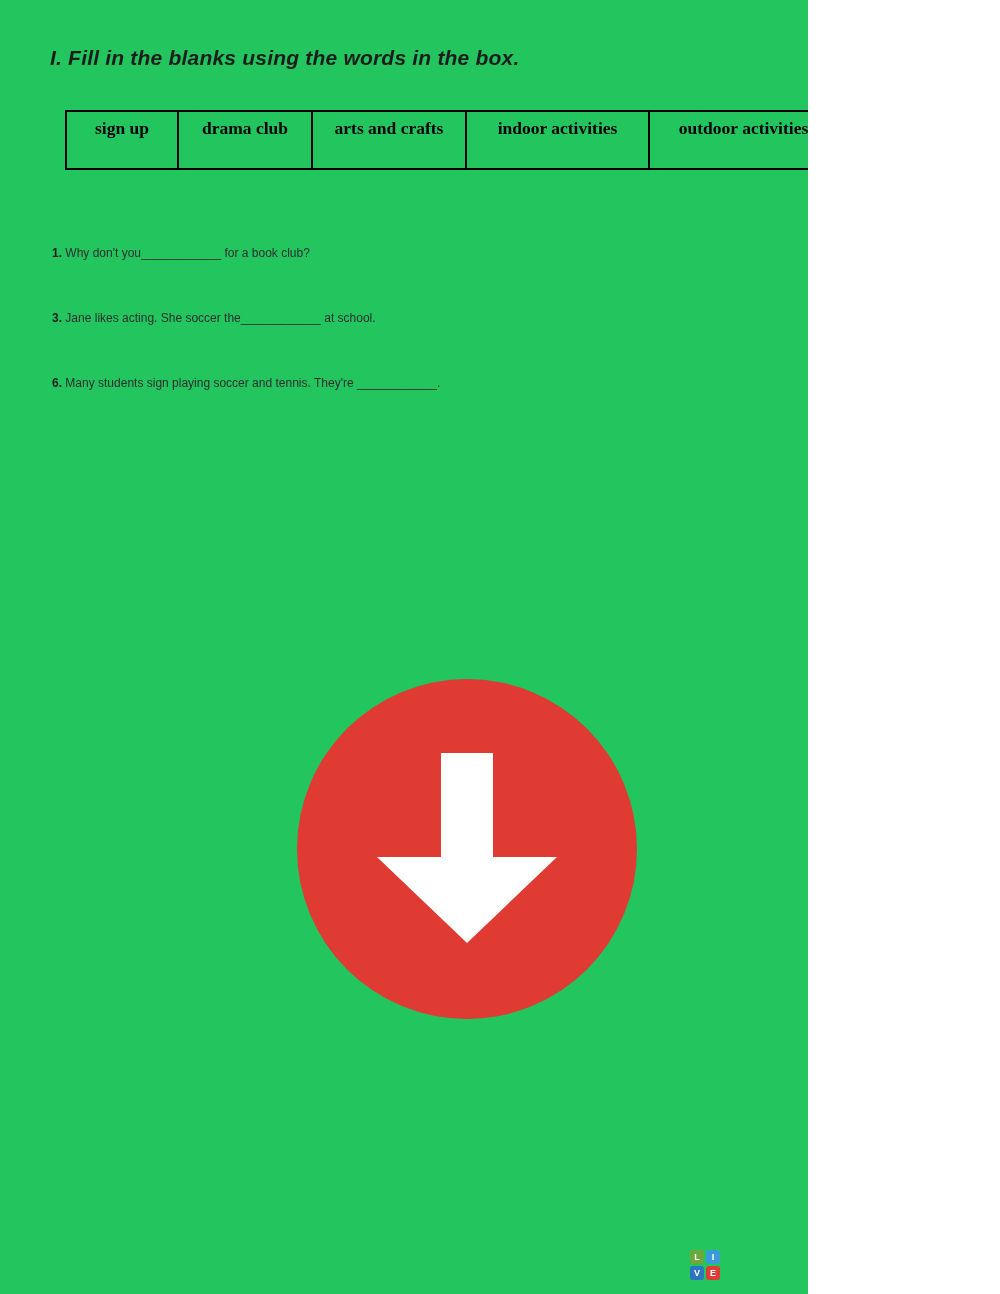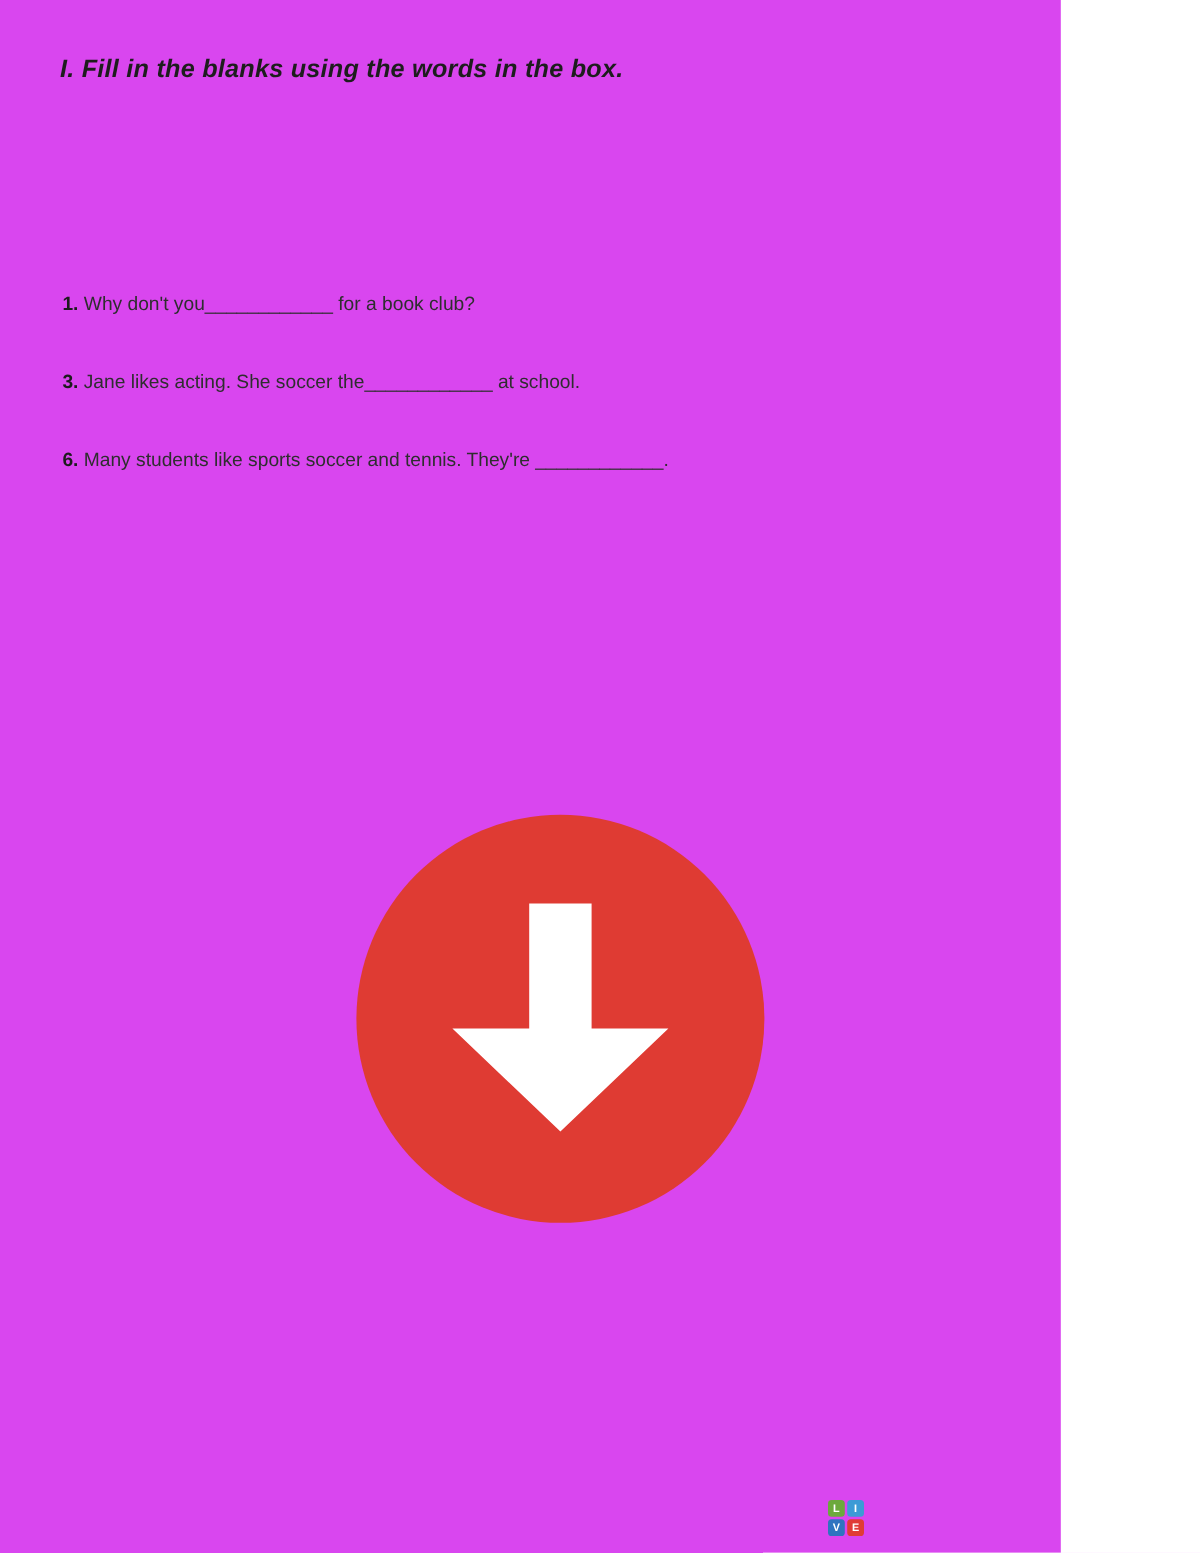--- a/index.html
+++ b/index.html
@@ -1,20 +1,20 @@
 <!DOCTYPE html>
 <html><head>
 <meta charset="utf-8">
 <style>
   * { margin:0; padding:0; box-sizing:border-box; }
   html,body { background:#ffffff; }
   .page {
     position:relative;
-    width:884px; height:1294px;
-    background:#d946ef;
+    width:808px; height:1294px;
+    background:#22c55e;
     font-family:"Liberation Sans", sans-serif;
     overflow:hidden;
   }
   .title {
     position:absolute; left:50px; top:46px;
     font-size:21px; font-weight:bold; font-style:italic;
     color:#1d1d1d; letter-spacing:0.2px;
     white-space:nowrap;
   }
   table.word-box {
@@ -24,21 +24,21 @@
   table.word-box td {
     border:2px solid #000000;
     height:58px;
     vertical-align:top; text-align:center;
     padding-top:6px;
     font-family:"Liberation Serif", serif;
     font-weight:bold; font-size:17.5px; color:#000000;
   }
   .sentences {
     position:absolute; left:52px; top:231px; width:897px;
-    font-size:16px; color:#2e2e2e;
+    font-size:12px; color:#2e2e2e;
   }
   .sentences p {
     margin:0 0 20px 0;
     line-height:45px;
     text-align:justify;
   }
   .sentences strong { font-weight:bold; color:#1c1c1c; }
   .download-wrap {
     position:absolute; left:297px; top:679px;
     width:340px; height:340px; border-radius:50%;
@@ -67,25 +67,45 @@
     white-space:nowrap;
   }
 </style>
 </head>
 <body>
 
 <div class="page">
 
   <div class="title">I. Fill in the blanks using the words in the box.</div>
 
+  <table class="word-box">
+    <colgroup>
+      <col style="width:112px">
+        <col style="width:134px">
+        <col style="width:154px">
+      <col style="width:183px">
+        <col style="width:189px">
+        <col style="width:98px">
+    </colgroup>
+    <tbody>
+        <tr>
+      <td>sign up</td>
+      <td>drama club</td>
+      <td>arts and crafts</td>
+      <td>indoor activities</td>
+      <td>outdoor activities</td>
+      <td>act</td>
+    </tr>
+  </tbody>
+    </table>
 
   <div class="sentences">
     <p><strong>1.</strong> <span>Why don't you____________ for a book club?</span></p>
     <p><strong>3.</strong> <span>Jane likes acting. She soccer the____________ at school.</span></p>
-    <p><strong>6.</strong> <span>Many students like sports soccer and tennis. They're ____________.</span></p>
+    <p><strong>6.</strong> <span>Many students sign playing soccer and tennis. They're ____________.</span></p>
   </div>
 
   <div class="download-wrap" style="background: rgb(223, 59, 51);">
     <svg viewBox="0 0 340 340">
       <polygon points="144,74 196,74 196,178 260,178 170,264 80,178 144,178" style="fill: rgb(255, 255, 255);"></polygon>
     </svg>
   </div>
 
   <div class="footer">
     <div class="logo-grid">

